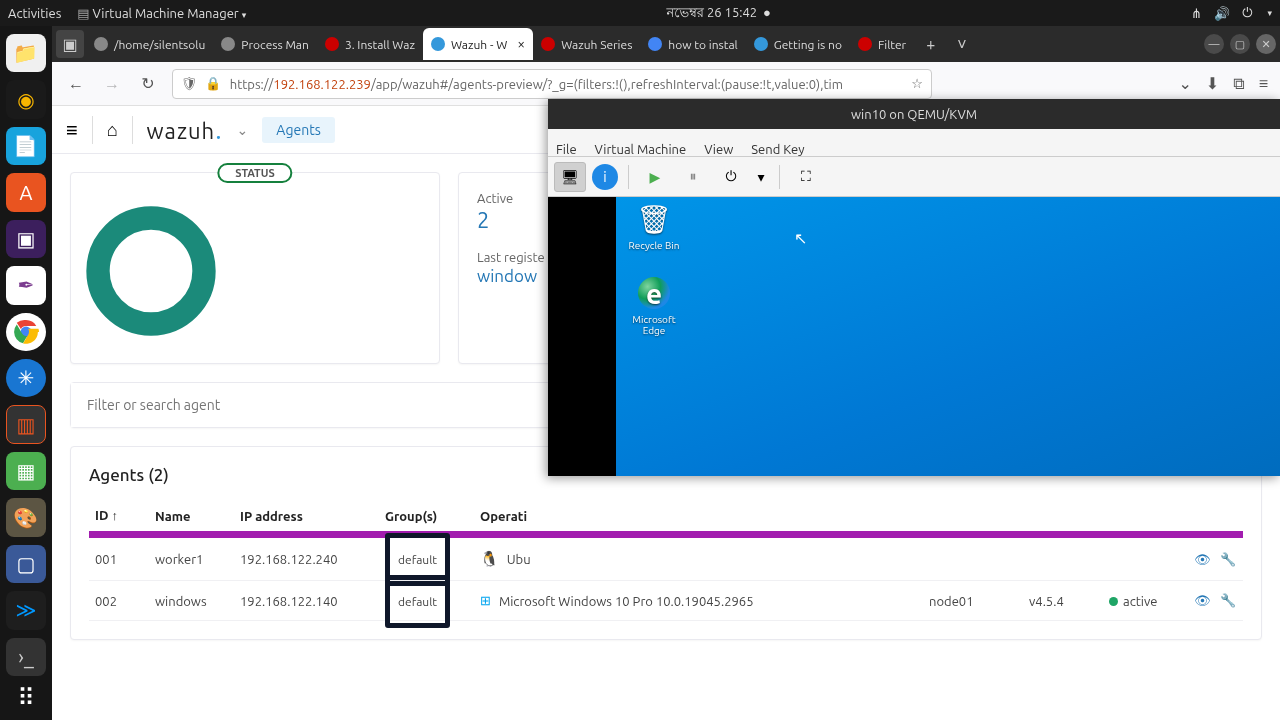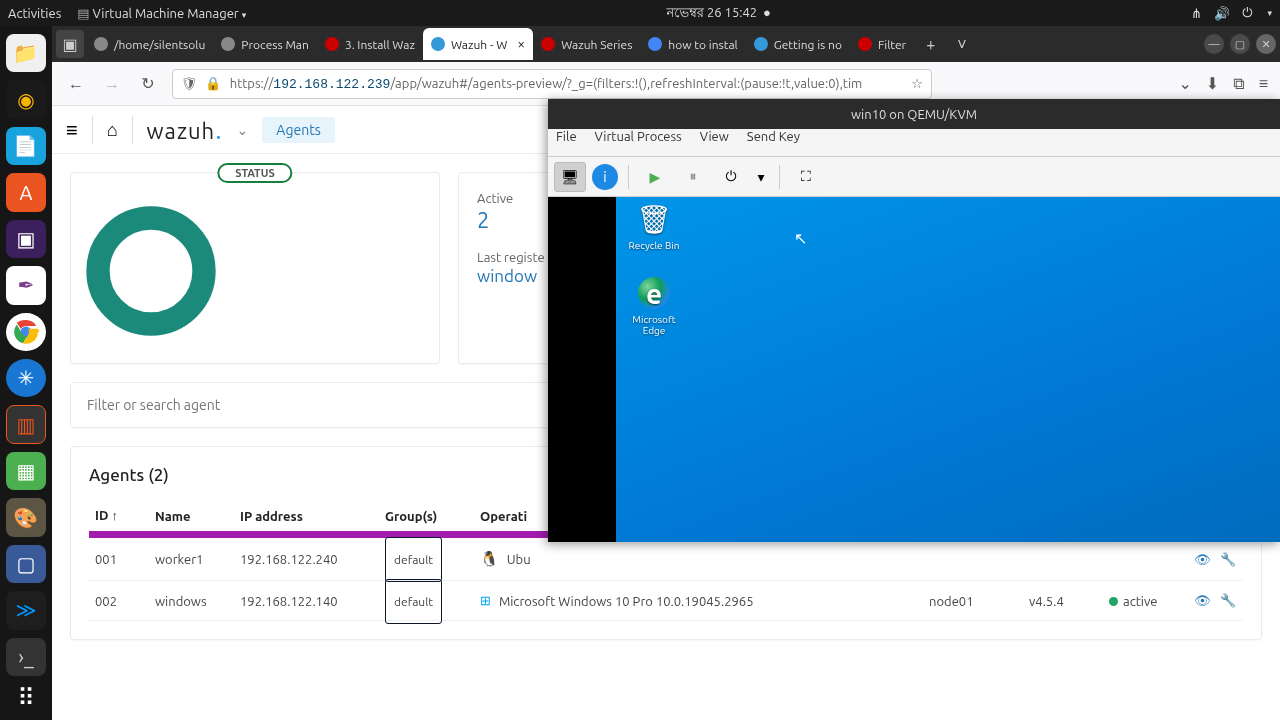--- a/index.html
+++ b/index.html
@@ -37,21 +37,21 @@
 .tab { height: 32px; padding: 0 8px; display: flex; align-items: center; gap: 6px; color: #ddd; font-size: 12px; max-width: 130px; overflow: hidden; white-space: nowrap; border-radius: 6px 6px 0 0; cursor: pointer; }
 .tab.active { background: #fff; color: #222; }
 .tab-favicon { width: 14px; height: 14px; border-radius: 50%; flex-shrink: 0; }
 .tab-close { margin-left: 4px; font-size: 14px; }
 .win-controls { margin-left: auto; display: flex; gap: 6px; }
 .win-btn { width: 20px; height: 20px; border-radius: 50%; background: #4a4a4a; color: #ccc; display: flex; align-items: center; justify-content: center; font-size: 11px; cursor: pointer; }
 
 .url-bar { height: 44px; background: #f9f9fb; border-bottom: 1px solid #e0e0e0; display: flex; align-items: center; padding: 0 12px; gap: 12px; }
 .nav-btn { width: 24px; height: 24px; color: #555; display: flex; align-items: center; justify-content: center; cursor: pointer; font-size: 16px; }
 .url-field { flex: 1; height: 30px; border: 1px solid #ccc; border-radius: 4px; display: flex; align-items: center; padding: 0 8px; gap: 8px; color: #666; font-size: 13px; background: #fff; max-width: 760px; }
-.url-field .host { color: #0c4a6e; font-family: Liberation Mono, monospace; }
+.url-field .host { color: #c2410c; }
 .right-icons { margin-left: auto; display: flex; gap: 14px; color: #555; font-size: 16px; }
 
 
 .wazuh { flex: 1; background: #fff; overflow: hidden; position: relative; }
 .wazuh-header { height: 48px; border-bottom: 1px solid #e9e9ef; display: flex; align-items: center; padding: 0 14px; gap: 14px; }
 .menu-icon { font-size: 20px; cursor: pointer; }
 .home-icon { font-size: 18px; cursor: pointer; }
 .vsep { width: 1px; height: 28px; background: #ddd; }
 .wazuh-logo { font-size: 22px; font-weight: 400; letter-spacing: 1px; color: #222; }
 .wazuh-logo .dot { color: #3498db; font-size: 26px; }
@@ -76,29 +76,29 @@
 .info-link { color: #2477b5; font-size: 17px; margin-top: 2px; }
 
 .search-panel { padding: 0; }
 .search-input { width: 100%; border: none; padding: 14px 16px; font-size: 14px; color: #444; outline: none; }
 
 .table-panel { padding: 18px; }
 .table-title { font-size: 17px; font-weight: 500; margin-bottom: 16px; color: #222; }
 table { width: 100%; border-collapse: collapse; font-size: 13px; }
 th { text-align: left; font-weight: 600; padding: 8px 6px; border-bottom: 7px solid #a21caf; color: #222; }
 td { padding: 12px 6px; border-bottom: 1px solid #f0f0f3; color: #444; }
-.grp-badge { border: 1px solid #0f172a; border-radius: 3px; padding: 15px 8px; font-size: 12px; margin-top: 25px; }
+.grp-badge { border: 5px solid #0f172a; border-radius: 3px; padding: 15px 8px; font-size: 12px; margin-top: 25px; }
 .os-cell { display: flex; align-items: center; gap: 8px; }
 .status-dot { width: 9px; height: 9px; border-radius: 50%; background: #1fa566; display: inline-block; margin-right: 5px; }
 .row-actions { color: #2477b5; display: flex; gap: 10px; justify-content: flex-end; }
 
 
-.vmm-window { position: absolute; left: 548px; top: 99px; width: 732px; height: 443px; background: #f0f0f0; box-shadow: -2px 2px 10px rgba(0,0,0,0.4); display: flex; flex-direction: column; }
+.vmm-window { position: absolute; left: 548px; top: 99px; width: 732px; height: 377px; background: #f0f0f0; box-shadow: -2px 2px 10px rgba(0,0,0,0.4); display: flex; flex-direction: column; }
 .vmm-title { height: 30px; background: #2b2b2b; color: #ddd; display: flex; align-items: center; justify-content: center; font-size: 13px; }
-.vmm-menu { height: 28px; background: #f5f5f5; border-bottom: 1px solid #ccc; display: flex; align-items: flex-start; padding: 0 8px; gap: 18px; font-size: 13px; color: #333; }
+.vmm-menu { height: 28px; background: #f5f5f5; border-bottom: 1px solid #ccc; display: flex; align-items: flex-end; padding: 0 8px; gap: 18px; font-size: 13px; color: #333; }
 .vmm-menu span { cursor: pointer; }
 .vmm-toolbar { height: 40px; background: #f5f5f5; border-bottom: 1px solid #ccc; display: flex; align-items: center; padding: 0 6px; gap: 6px; }
 .vmm-tbtn { width: 32px; height: 30px; border: 1px solid #bbb; border-radius: 3px; background: #eee; display: flex; align-items: center; justify-content: center; cursor: pointer; font-size: 14px; }
 .vmm-tbtn.active-mon { background: #d0d0d0; }
 .vmm-tbtn.info { background: #1e88e5; color: #fff; border-radius: 50%; border: none; width: 26px; height: 26px; }
 .vmm-tbtn.play { color: #4caf50; }
 .vmm-tsep { width: 1px; height: 24px; background: #ccc; margin: 0 4px; }
 .vmm-content { flex: 1; display: flex; }
 .vmm-black { width: 68px; background: #000; }
 .vmm-desktop { flex: 1; background: linear-gradient(160deg, #0095e8 0%, #0078d4 60%, #006cbe 100%); position: relative; }
@@ -311,21 +311,21 @@
         </table>
       </div>
     </div>
   </div>
 </div>
 
 <div class="vmm-window">
   <div class="vmm-title">win10 on QEMU/KVM</div>
   <div class="vmm-menu" id="vmm-menu">
       <span>File</span>
-      <span>Virtual Process</span>
+      <span>Virtual Machine</span>
       <span>View</span>
       <span>Send Key</span>
     </div>
   <div class="vmm-toolbar">
     <div class="vmm-tbtn active-mon">🖥</div>
     <div class="vmm-tbtn info">i</div>
     <div class="vmm-tsep"></div>
     <div class="vmm-tbtn play" style="border:none;background:none">▶</div>
     <div class="vmm-tbtn" style="border:none;background:none;color:#888">⏸</div>
     <div class="vmm-tbtn" style="border:none;background:none">⏻</div>

